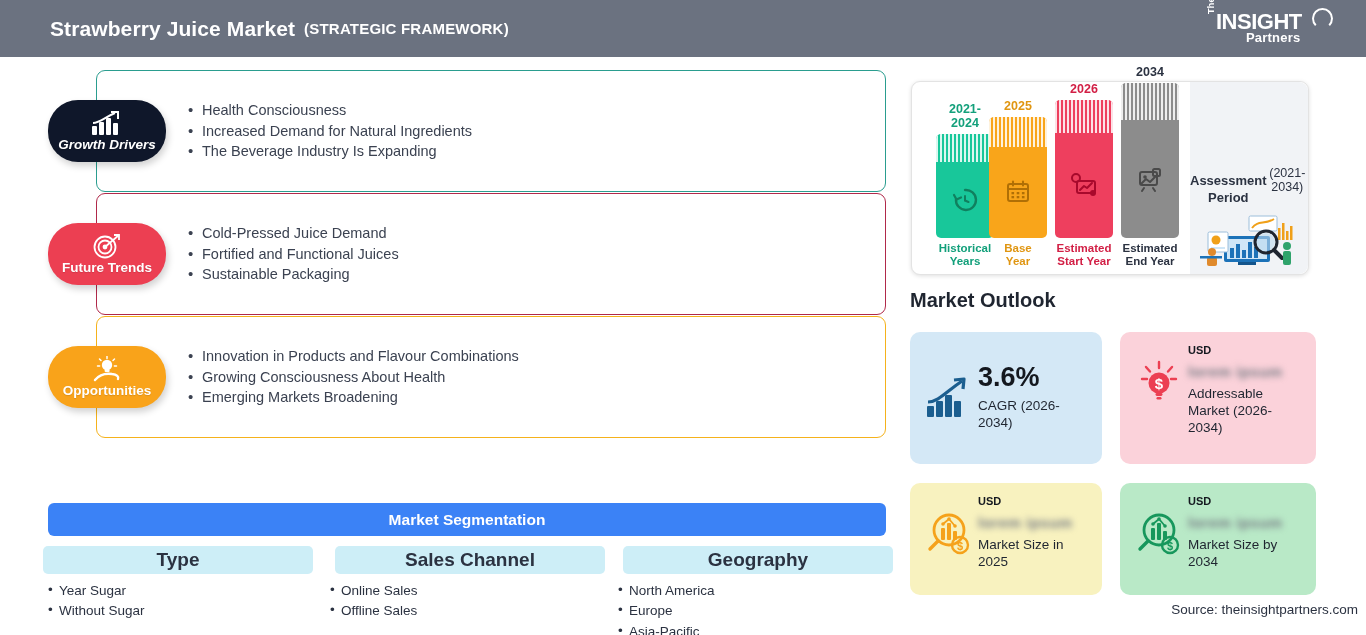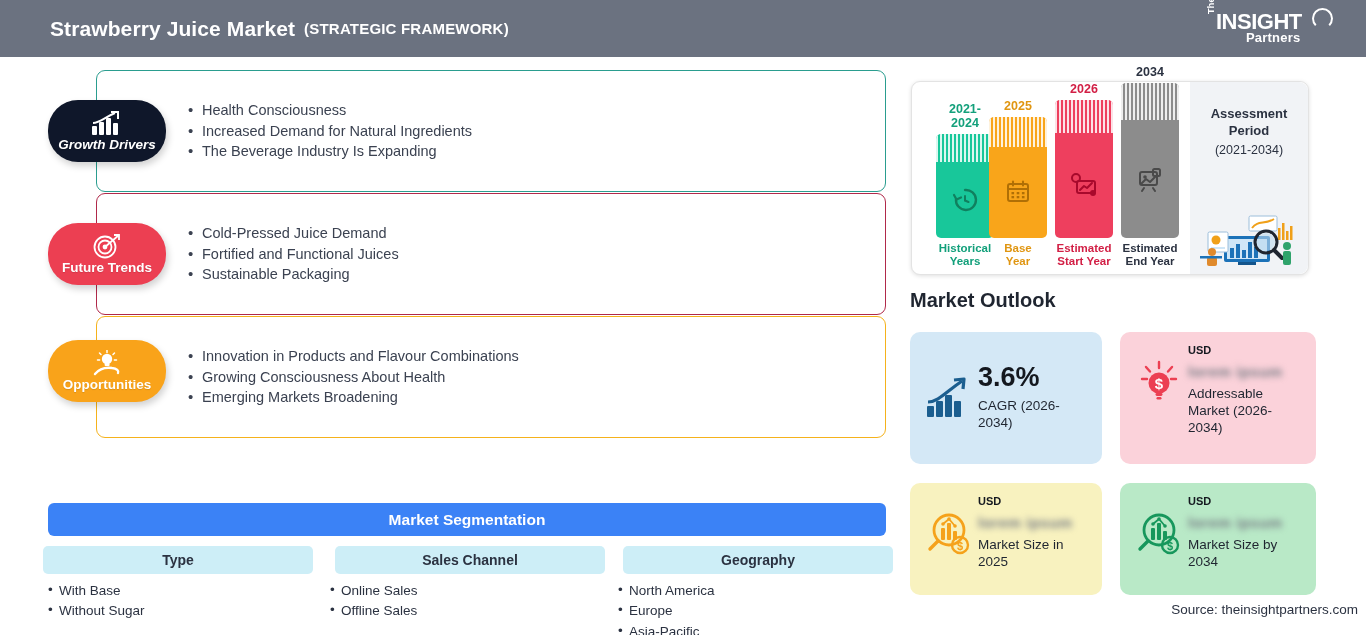--- a/index.html
+++ b/index.html
@@ -108,21 +108,21 @@
     color:#fff;font-size:15.5px;font-weight:bold;
   }
   .seg-cols{position:absolute;left:43px;top:489px;width:848px;height:110px;}
   .seg-col{position:absolute;top:0;width:270px;}
   .seg-col.c1{left:0px;}
   .seg-col.c2{left:292px;}
   .seg-col.c3{left:580px;}
   .seg-cap{
     height:28px;background:#cdeef7;border-radius:5px;
     display:flex;align-items:center;justify-content:center;
-    font-size:14px;font-weight:bold;color:#2b3241;
+    font-size:19px;font-weight:bold;color:#2b3241;
   }
   .seg-list{margin:9px 0 0 0;padding:0;}
   .seg-list li{
     list-style:none;position:relative;padding-left:11px;
     font-size:13.5px;color:#2b3241;margin:3.5px 0;line-height:1.25;
   }
   .seg-list li:before{content:"•";position:absolute;left:0;top:-1px;}
   .seg-col.c1 .seg-list{margin-left:5px;}
   .seg-col.c2 .seg-list{margin-left:-5px;}
   .seg-col.c3 .seg-list{margin-left:-5px;}
@@ -152,21 +152,21 @@
       rgba(255,255,255,0) 1.6px, rgba(255,255,255,0) 4px);
   }
   .bar .solid{width:100%;display:flex;align-items:center;justify-content:center;}
   .bar-cap{
     font-size:11.5px;font-weight:bold;margin-top:4px;line-height:1.15;
   }
 
   .assess-side{
     position:absolute;right:0;top:0;width:118px;height:192px;
     background:#f1f3f6;border-radius:0 9px 9px 0;
-    display:flex;flex-direction:column;align-items:center;
+    display:flex;flex-direction:row;align-items:center;
   }
   .assess-t1{font-size:13px;font-weight:bold;color:#2b3241;margin-top:24px;text-align:center;line-height:1.3;}
   .assess-t2{font-size:12.5px;color:#2b3241;margin-top:3px;text-align:center;}
   .assess-art{position:absolute;bottom:6px;left:4px;width:110px;height:62px;}
 
   .outlook-title{
     position:absolute;left:5px;top:232px;
     font-size:20px;font-weight:bold;color:#1f2530;
   }
 
@@ -256,21 +256,21 @@
         <ul>
           <li>Cold-Pressed Juice Demand</li>
           <li>Fortified and Functional Juices</li>
           <li>Sustainable Packaging</li>
         </ul>
       </div>
     </div>
 
     <div class="row" style="top:259px;height:122px;">
       <div class="rowbox orange"></div>
-      <div class="badge orange" style="top:24px;">
+      <div class="badge orange" style="top:30px;">
         <div class="badge-ico">
           <svg width="34" height="26" viewBox="0 0 34 26">
             <circle cx="17" cy="9" r="5.2" fill="#fff"></circle>
             <rect x="14.6" y="13.6" width="5" height="2.4" fill="#fff" rx="1"></rect>
             <g stroke="#fff" stroke-width="1.5" stroke-linecap="round">
               <line x1="17" y1="0.5" x2="17" y2="2.6"></line>
               <line x1="9.5" y1="3" x2="11" y2="4.5"></line>
               <line x1="24.5" y1="3" x2="23" y2="4.5"></line>
               <line x1="7.5" y1="10" x2="9.6" y2="10"></line>
               <line x1="26.5" y1="10" x2="24.4" y2="10"></line>
@@ -288,21 +288,21 @@
         </ul>
       </div>
     </div>
 
     <div class="seg-header">Market Segmentation</div>
 
     <div class="seg-cols">
       <div class="seg-col c1">
         <div class="seg-cap">Type</div>
         <ul class="seg-list">
-          <li>With Base</li>
+          <li>Year Sugar</li>
           <li>Without Sugar</li>
         </ul>
       </div>
       <div class="seg-col c2">
         <div class="seg-cap">Sales Channel</div>
         <ul class="seg-list">
           <li>Online Sales</li>
           <li>Offline Sales</li>
         </ul>
       </div>

